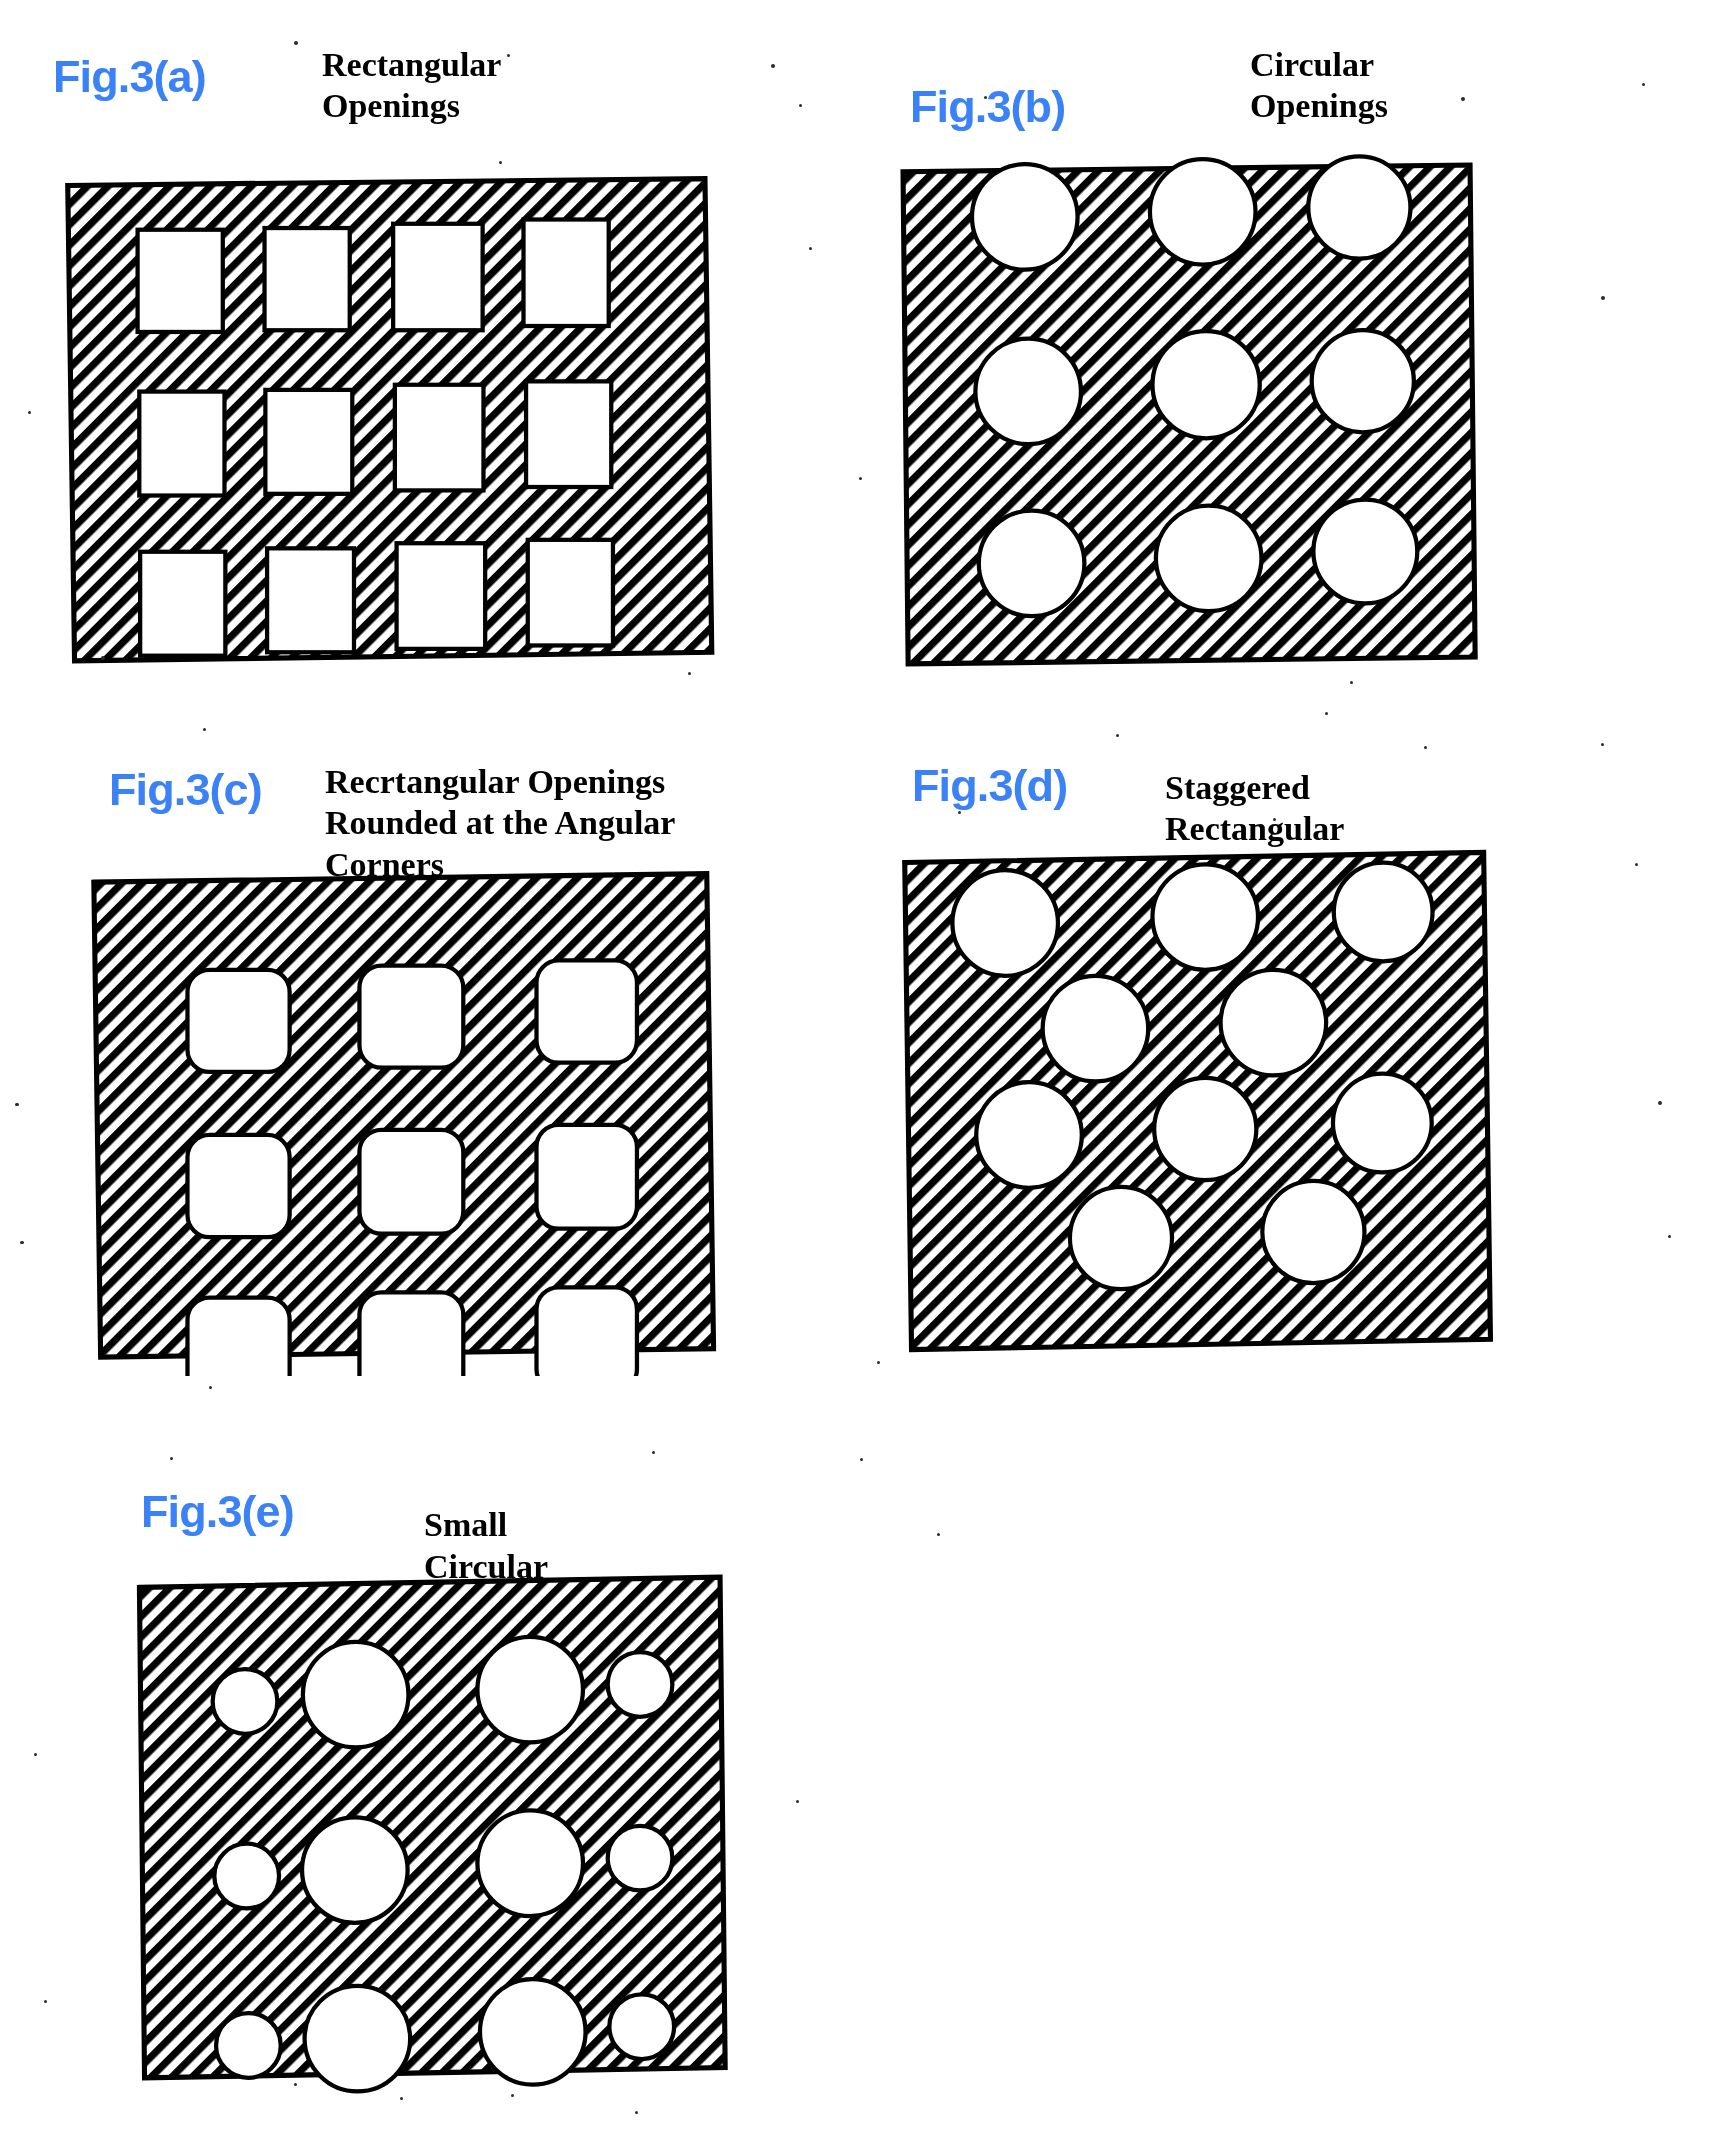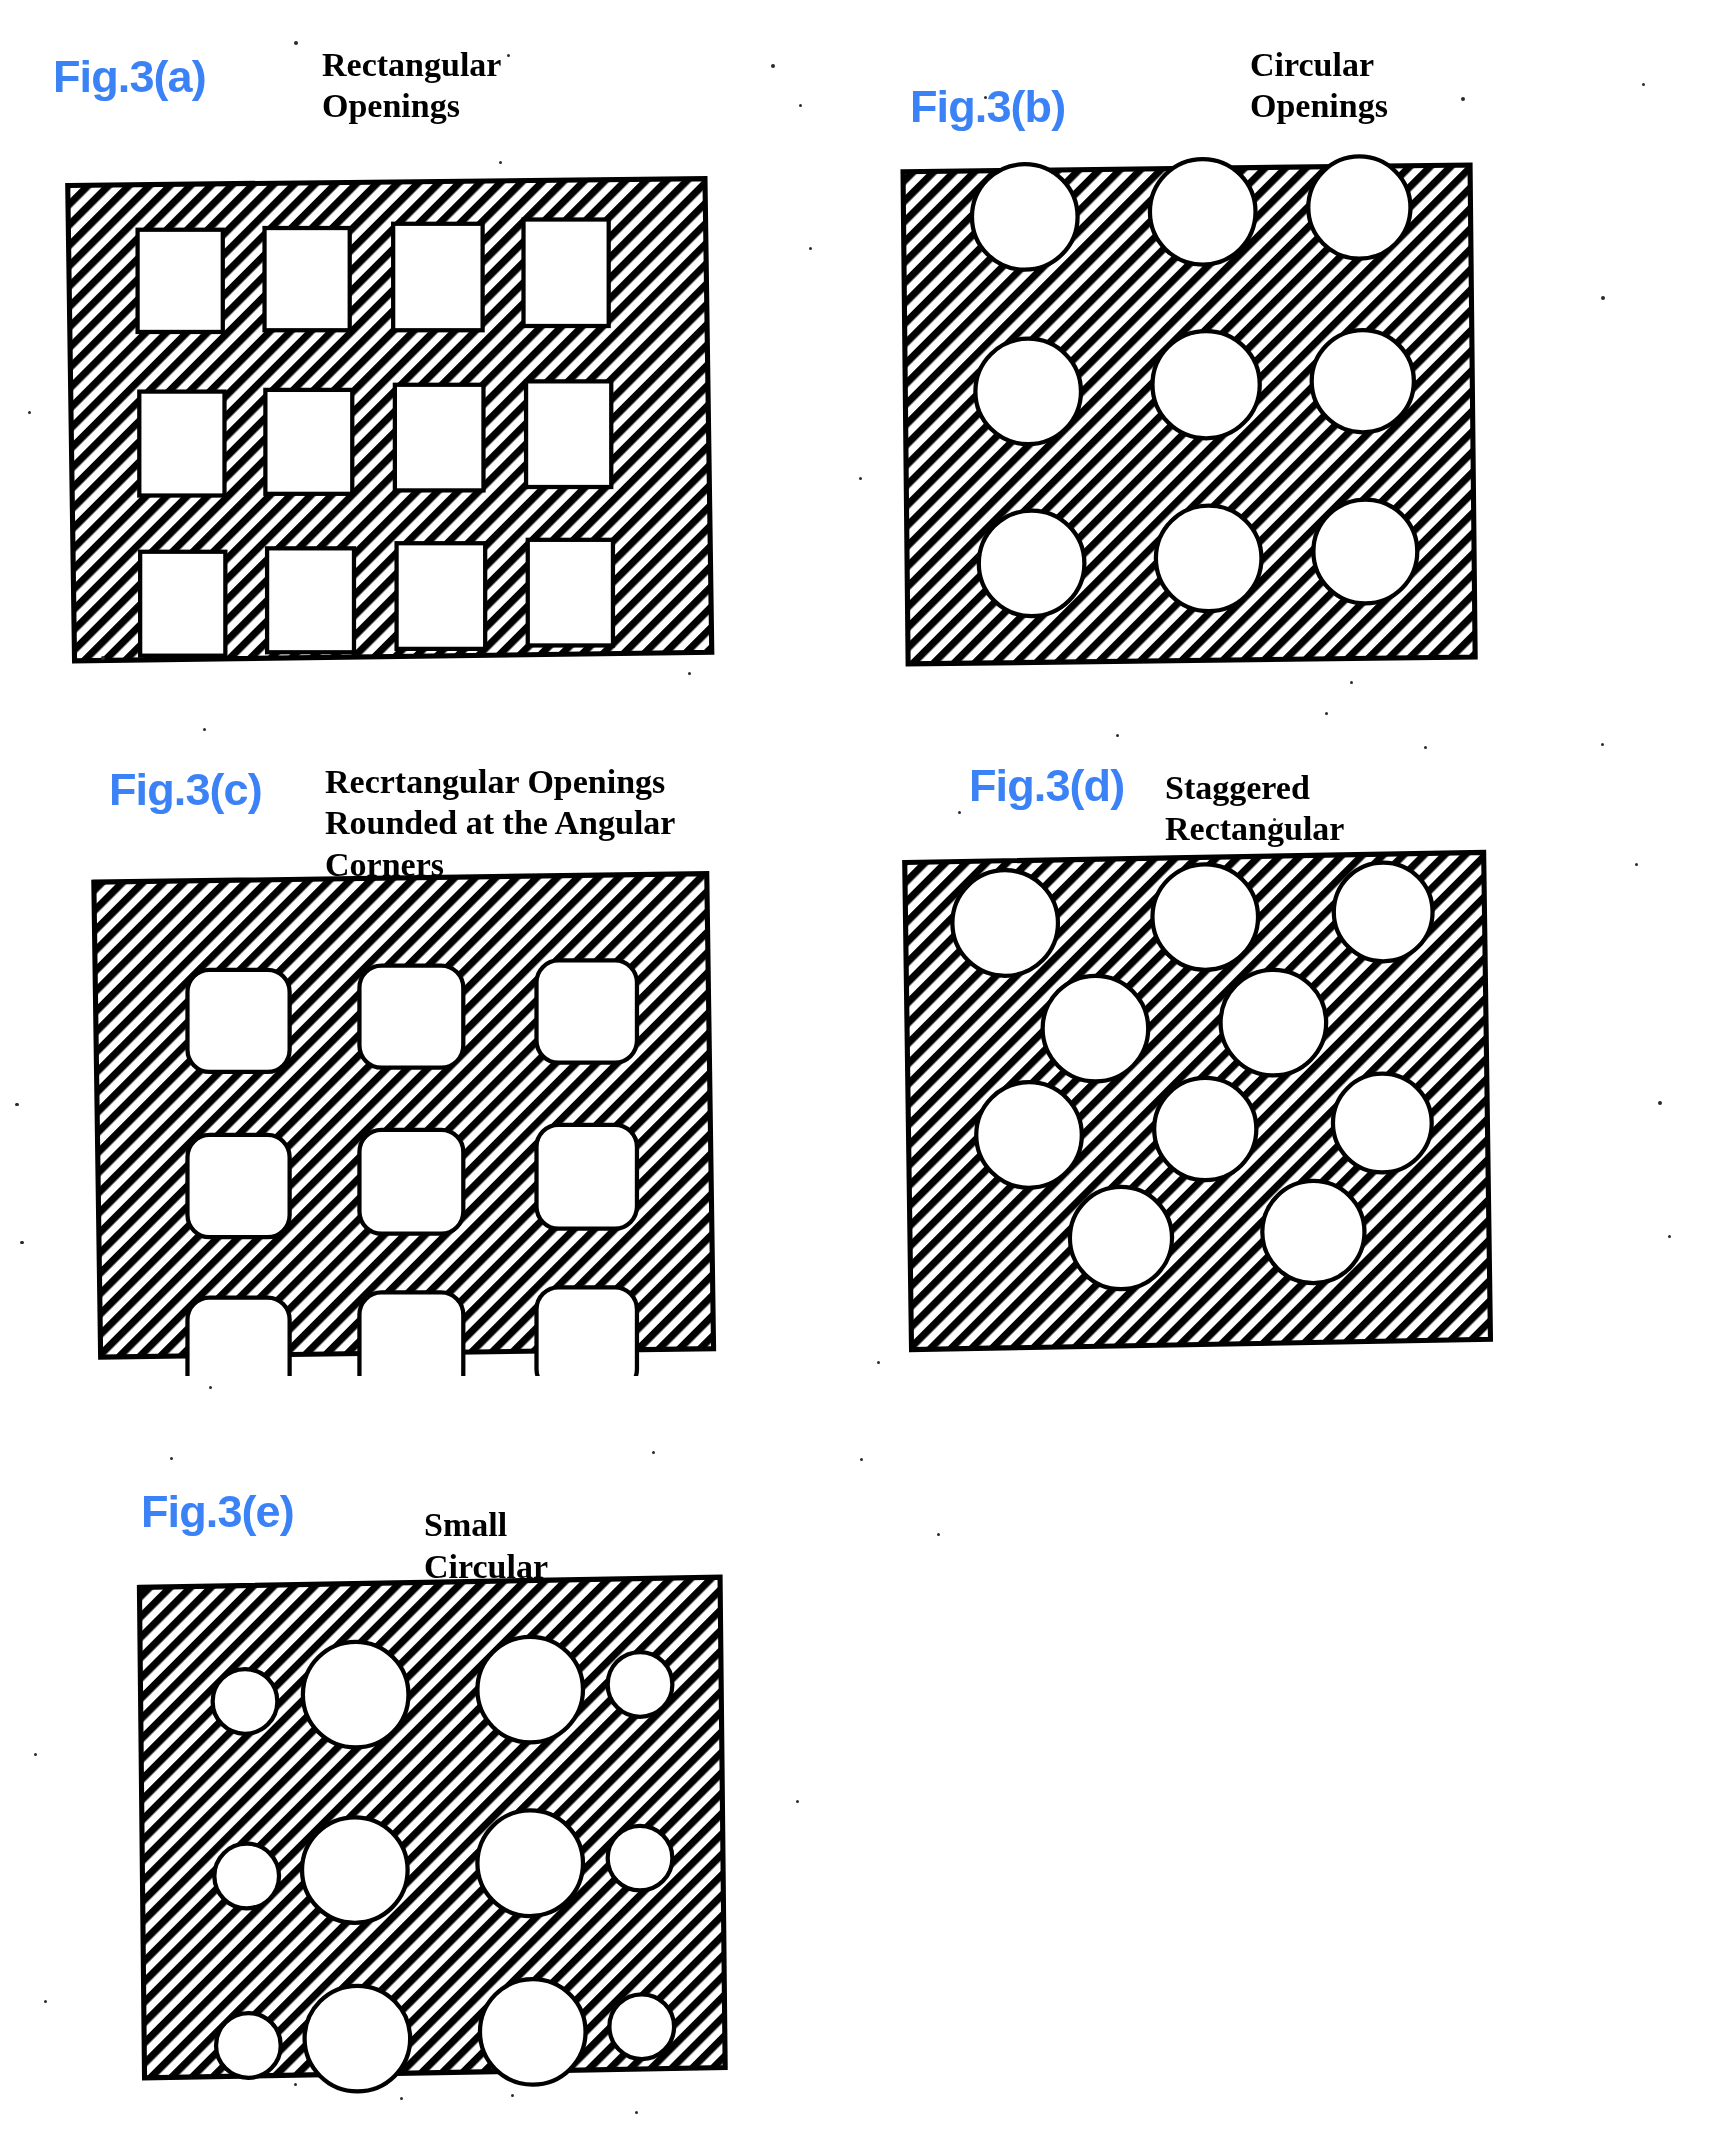--- a/index.html
+++ b/index.html
@@ -169,21 +169,21 @@
         <rect x="548" y="325" width="118" height="122" rx="26" ry="26"></rect>
 
         <rect x="138" y="528" width="120" height="120" rx="26" ry="26"></rect>
         <rect x="340" y="522" width="122" height="122" rx="26" ry="26"></rect>
         <rect x="548" y="516" width="118" height="122" rx="26" ry="26"></rect>
       </g>
     </svg>
   </div>
 
   <div class="panel">
-    <div class="fig-label" style="left:969px; top:760px;text-align:center;">Fig.3(d)</div>
+    <div class="fig-label" style="left:912px; top:760px;text-align:center;">Fig.3(d)</div>
     <div class="caption" style="left:1165px; top:767px;">Staggered Rectangular Openings</div>
 
     <svg class="plate" style="left:886px; top:835px;" width="630" height="537" viewBox="0 0 740 630">
       <defs>
         <pattern id="hatchD" width="17" height="17" patternUnits="userSpaceOnUse" patternTransform="rotate(-45 0 0)">
           <rect width="17" height="17" fill="#ffffff"></rect>
           <rect width="17" height="8.5" fill="#000000"></rect>
         </pattern>
         <clipPath id="clipD">
           <path d="M 22,32 L 702,20 L 710,592 L 30,604 Z"></path>

